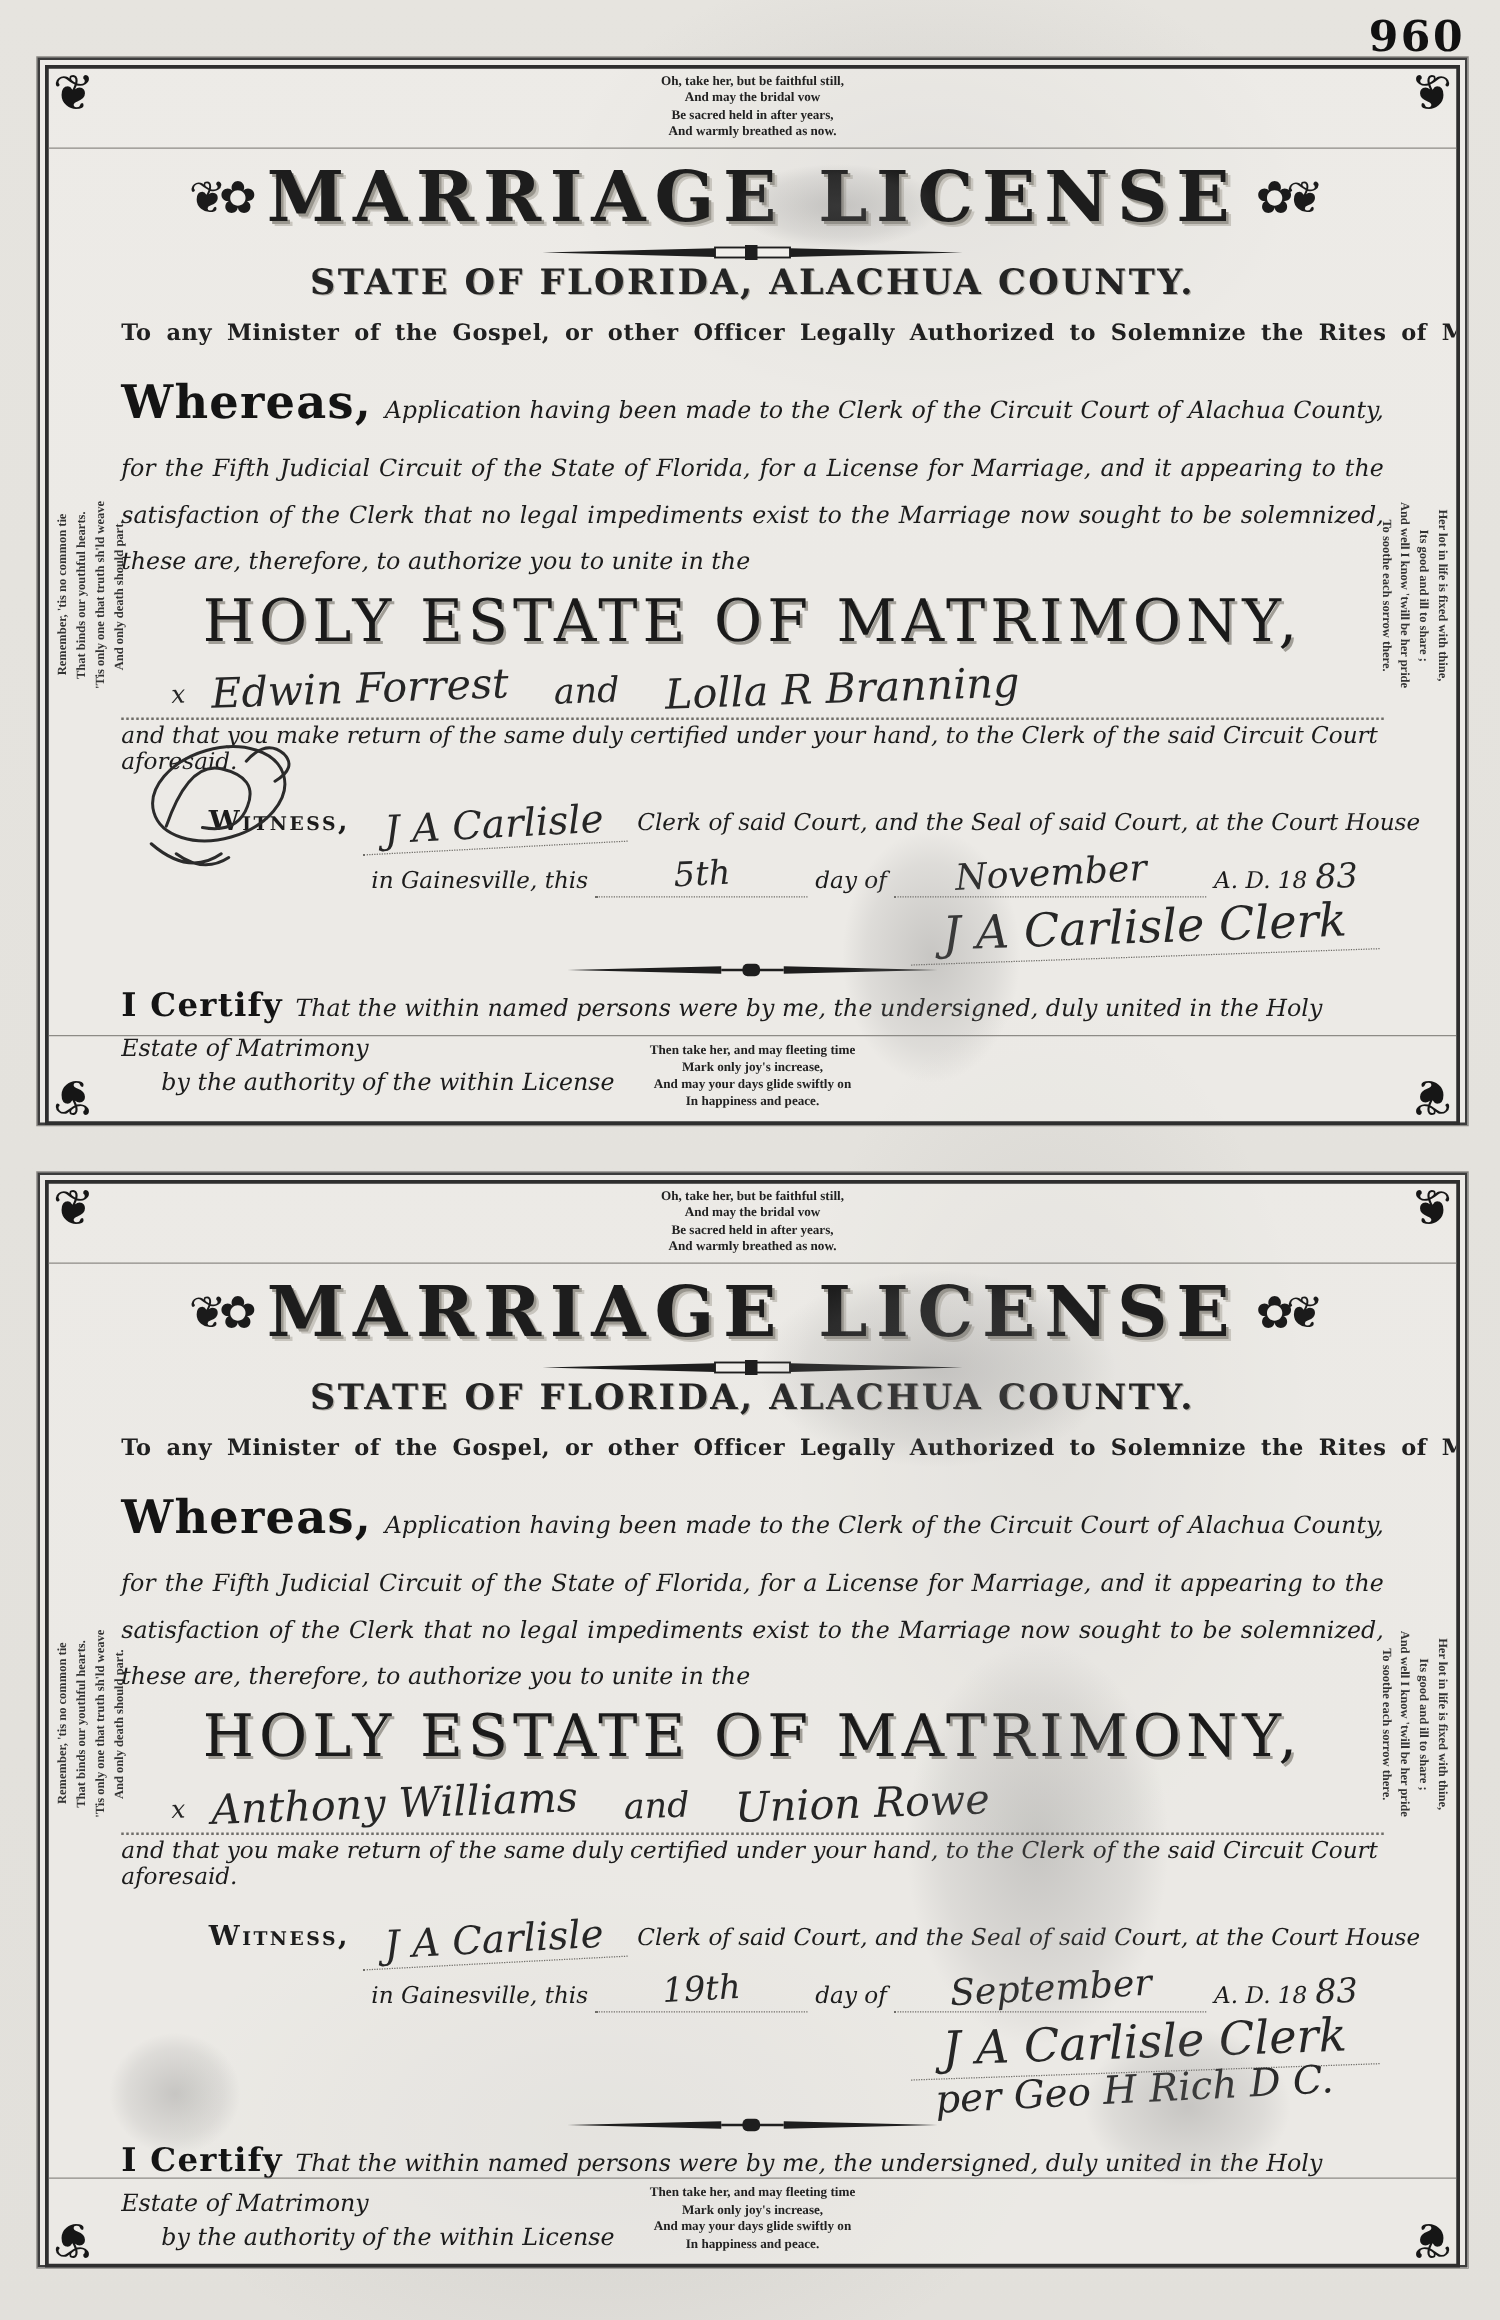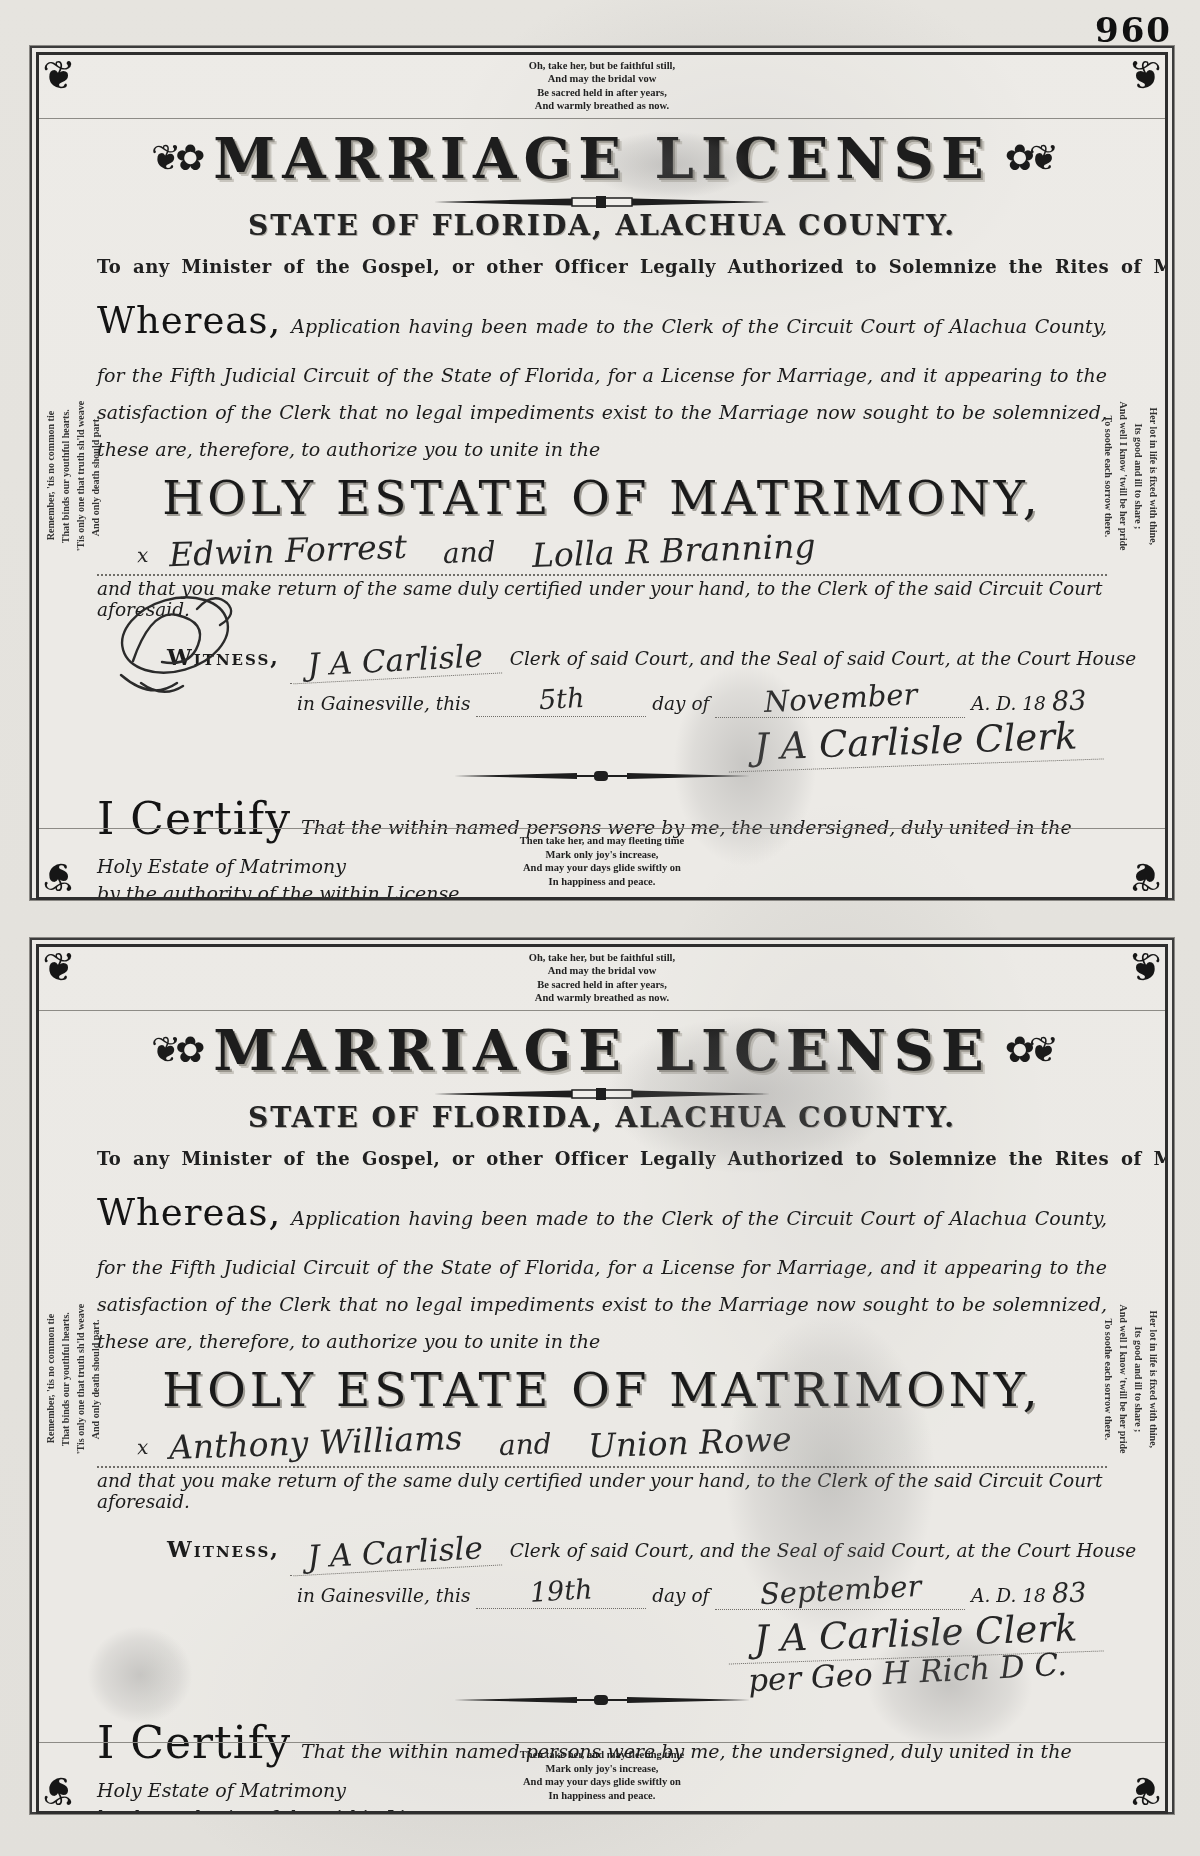--- a/index.html
+++ b/index.html
@@ -73,21 +73,21 @@
   .state-line{
     text-align:center;font-size:28px;font-weight:bold;letter-spacing:2px;
     margin-top:0;color:#242424;text-shadow:1px 1px 0 #b0ada6;
   }
   .salutation{
     margin-top:14px;font-size:18px;font-weight:bold;letter-spacing:.5px;
     word-spacing:5px;white-space:nowrap;color:#202020;
   }
   .whereas{margin-top:8px;font-size:19px;font-style:italic;line-height:1.95;text-align:justify;}
   .lead-word{
-    font-size:37px;font-weight:normal;font-style:normal;letter-spacing:1px;
+    font-size:37px;font-weight:bold;font-style:normal;letter-spacing:1px;
     padding-right:10px;color:#141414;
   }
   .holy{
     text-align:center;font-size:47px;font-weight:normal;letter-spacing:4px;
     margin-top:2px;color:#1a1a1a;text-shadow:2px 2px 0 #a19e97;white-space:nowrap;
   }
   .hw{
     font-style:italic;color:#262626;
     display:inline-block;transform:rotate(-2deg);
     font-family:"DejaVu Serif",serif;
@@ -116,22 +116,22 @@
   .clerk-sig-row{
     display:flex;justify-content:flex-end;margin-top:2px;margin-right:4px;
   }
   .clerk-sig{
     font-size:37px;border-bottom:1px dotted #6f6d68;padding:0 26px 2px 26px;
     transform:rotate(-2deg);
   }
   .deputy-sig-row{display:flex;justify-content:flex-end;margin-top:-4px;margin-right:40px;}
   .deputy-sig{font-size:31px;transform:rotate(-3deg);}
   .certify{margin-top:4px;font-size:19px;font-style:italic;line-height:1.5;}
-  .certify .lead-word{font-size:44px;}
-  .authority{font-size:19px;font-style:italic;margin-top:2px;}
+  .certify .lead-word{font-size:26px;}
+  .authority{font-size:19px;font-style:italic;margin-top:2px;margin-left:32px;}
   .vmargin{
     position:absolute;top:50%;
     writing-mode:vertical-rl;
     font-size:10px;font-weight:bold;line-height:1.5;
     font-family:"Liberation Serif",serif;color:#333;
     text-align:center;z-index:2;
   }
   .vmargin span{display:block;}
   .vmargin-left{left:4px;transform:translateY(-50%) rotate(180deg);}
   .vmargin-right{right:4px;transform:translateY(-50%);}

